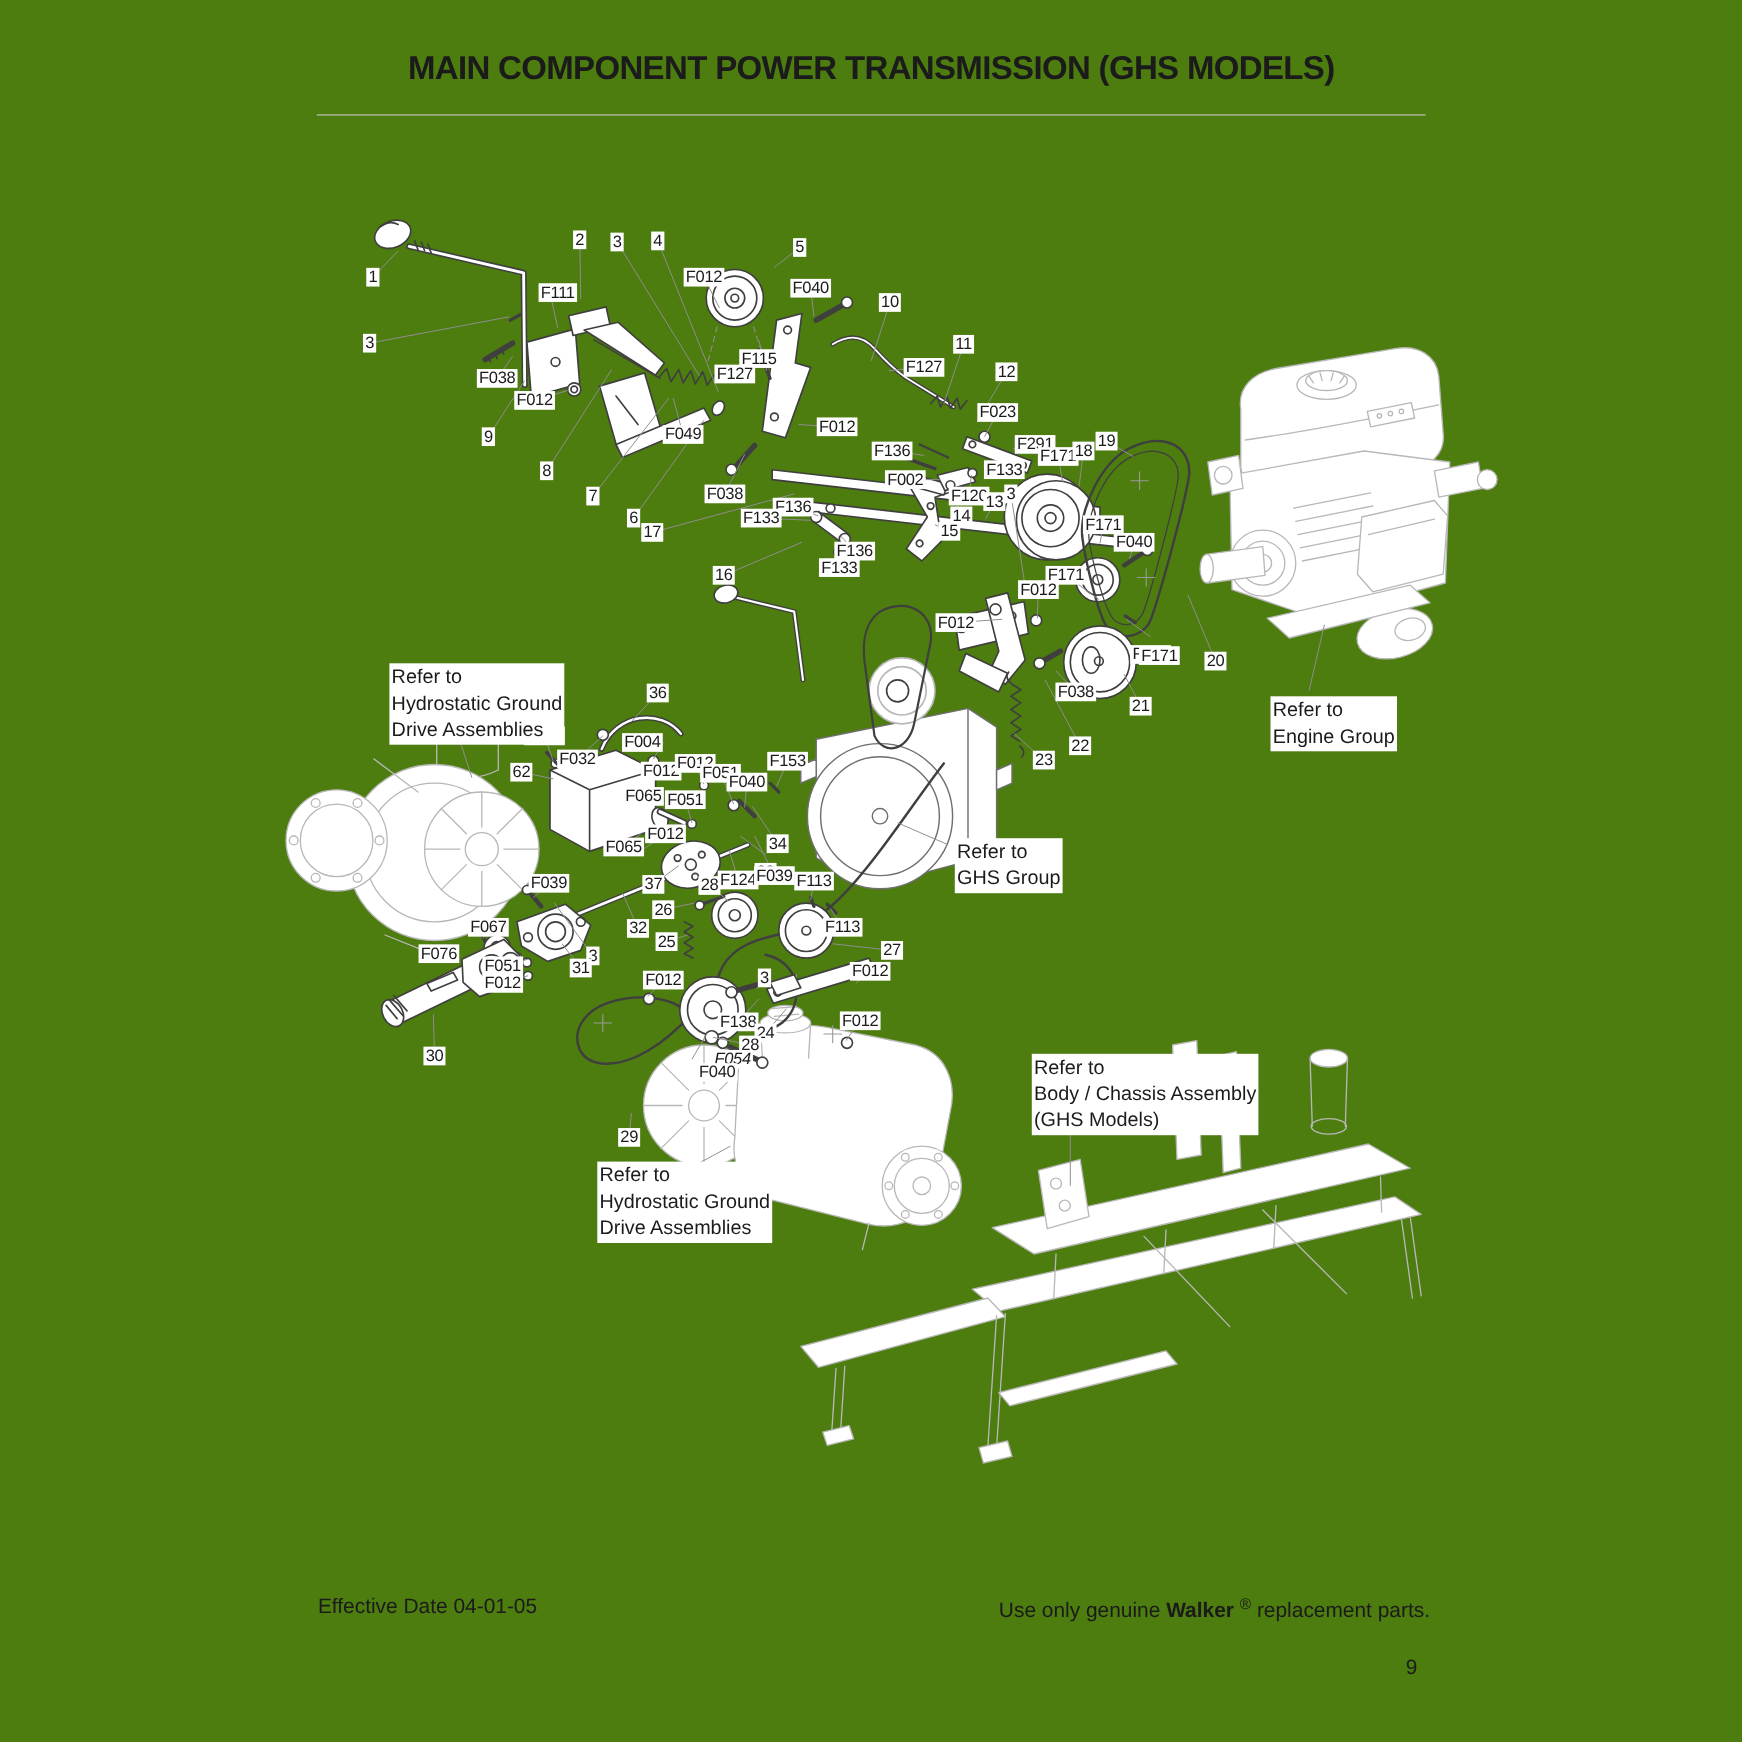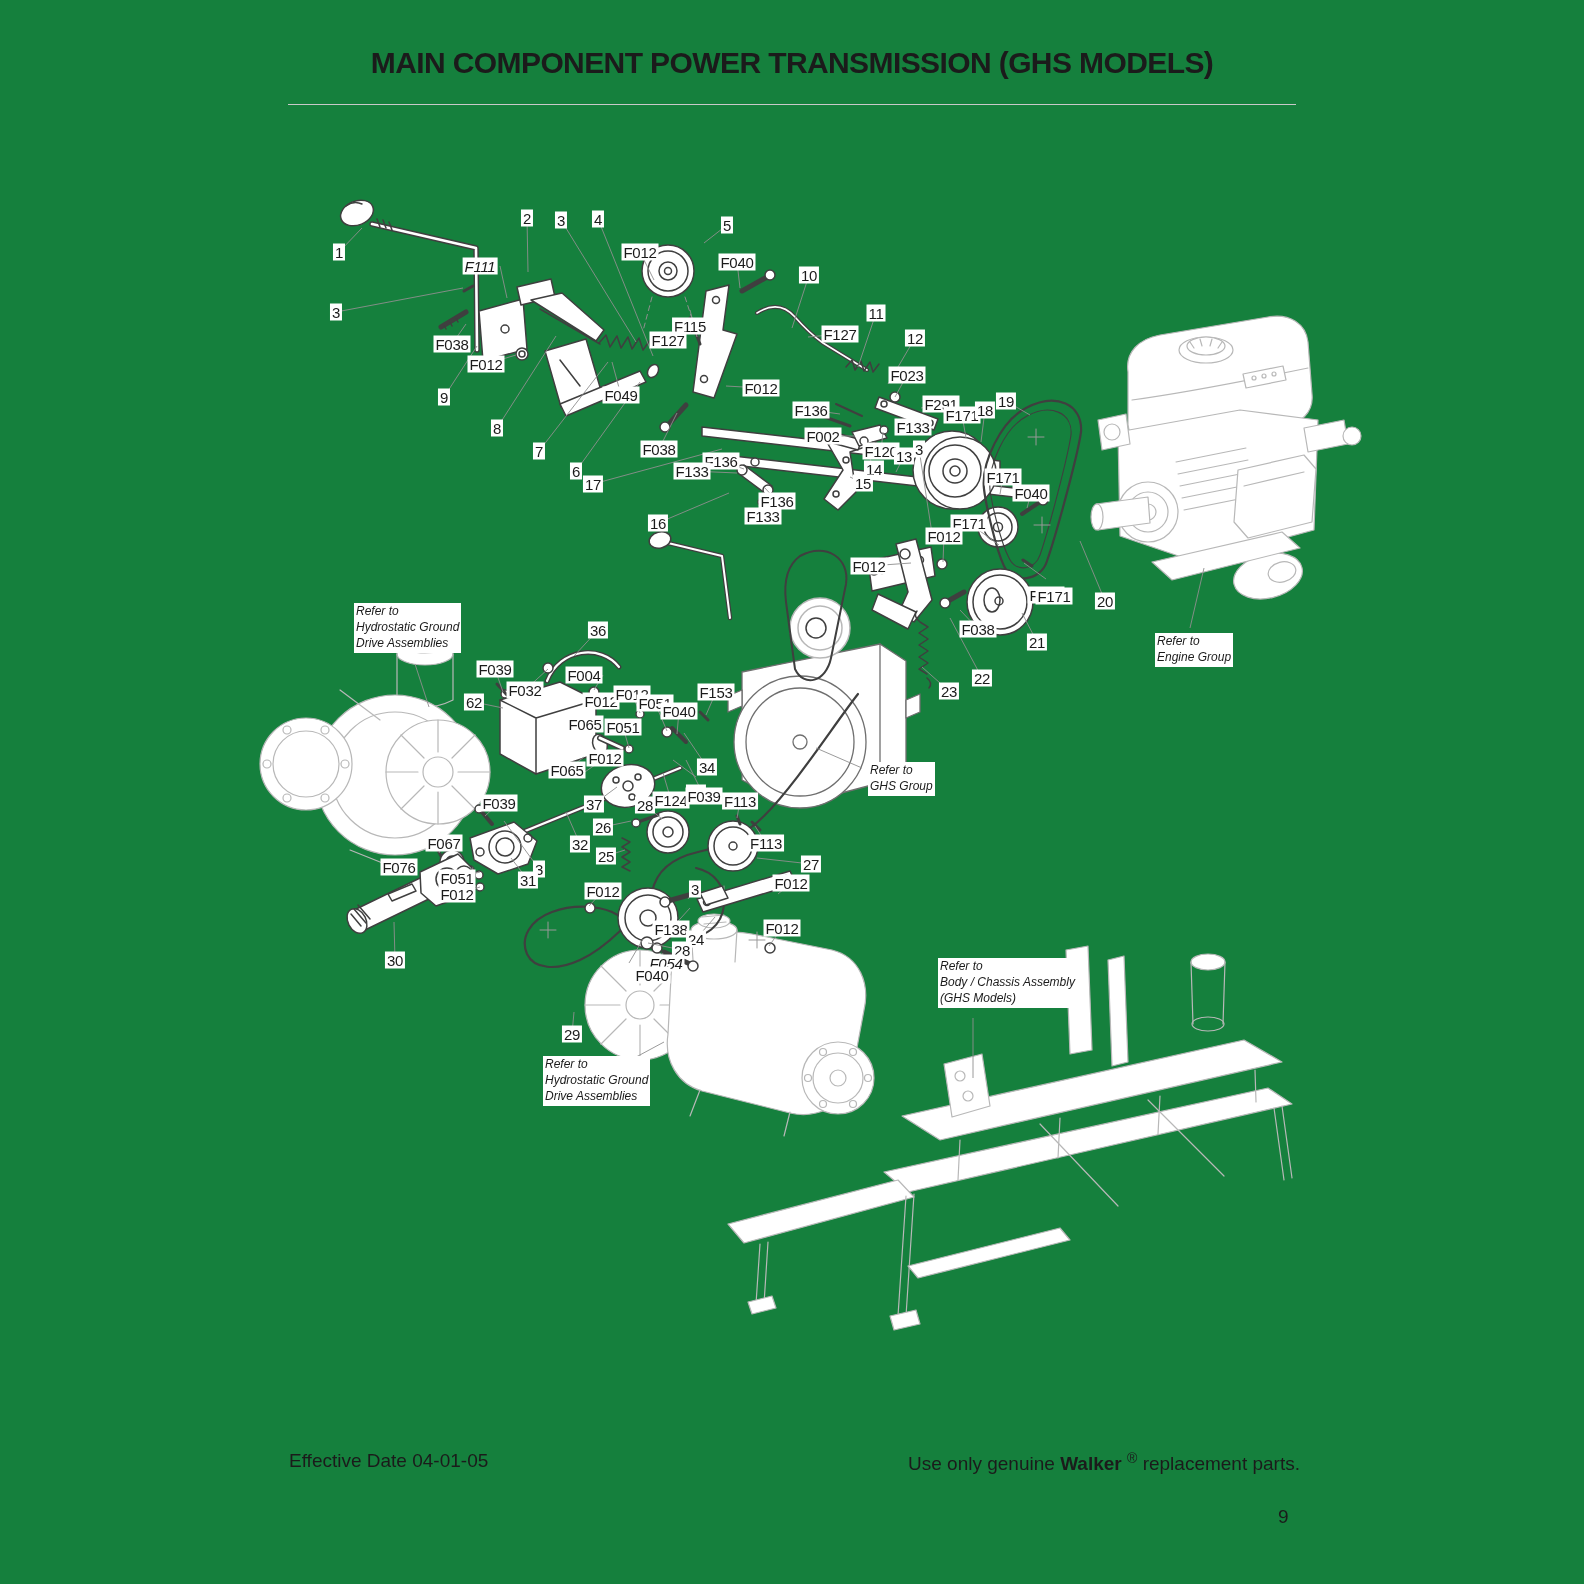--- a/index.html
+++ b/index.html
@@ -1,26 +1,26 @@
 <!DOCTYPE html>
 <html><head>
 <meta charset="utf-8">
 <style>
   html,body{margin:0;padding:0;background:#fff;}
-  .page{position:relative;width:1584px;height:1584px;background:#15803d;overflow:hidden;
+  .page{position:relative;width:1584px;height:1584px;background:#4d7c0f;overflow:hidden;
         font-family:"Liberation Sans",sans-serif;color:#1b1b1b;}
   .title{position:absolute;left:0;top:46px;width:100%;text-align:center;
          font-size:30px;font-weight:bold;letter-spacing:-0.6px;}
   .title-rule{position:absolute;left:288px;top:104px;width:1008px;height:1px;background:#c9c9c9;}
   #art-svg,#leader-svg{position:absolute;left:0;top:0;pointer-events:none;}
   #leader-svg line{stroke:#8f8f8f;stroke-width:0.9;}
   .callout{position:absolute;transform:translate(-50%,-50%);font-size:15px;line-height:1;
            color:#1b1b1b;background:#fff;padding:1px 2px;white-space:nowrap;letter-spacing:-0.3px;}
-  .note{position:absolute;font-size:12px;line-height:1.33;color:#1b1b1b;background:#fff;
-        padding:1px 2px;white-space:nowrap;font-style:italic;}
+  .note{position:absolute;font-size:18px;line-height:1.33;color:#1b1b1b;background:#fff;
+        padding:1px 2px;white-space:nowrap;}
   .footer-left{position:absolute;left:289px;top:1450px;font-size:19px;}
   .footer-right{position:absolute;right:284px;top:1450px;font-size:19px;}
   .footer-right b{font-weight:bold;}
   .footer-right sup{font-size:14px;}
   .page-number{position:absolute;left:1278px;top:1506px;font-size:19px;}
 </style>
 </head>
 <body>
 
 <div class="page">
@@ -452,21 +452,21 @@
       <line x1="862" y1="768" x2="816" y2="748"></line>
       <line x1="973" y1="1018" x2="973" y2="1078"></line>
       <line x1="612" y1="1070" x2="664" y2="1042"></line>
     </svg>
 
   <div id="callout-layer" style="position:absolute;left:0;top:0;width:100%;height:100%;">
       <div class="callout" style="left: 339px; top: 252px;">1</div>
       <div class="callout" style="left: 336px; top: 312px;">3</div>
       <div class="callout" style="left: 452px; top: 344px;">F038</div>
       <div class="callout" style="left: 444px; top: 397px;">9</div>
-      <div class="callout" style="left: 480px; top: 266px; font-style: italic;">F111</div>
+      <div class="callout" style="left: 507px; top: 266px;">F111</div>
       <div class="callout" style="left: 486px; top: 364px;">F012</div>
       <div class="callout" style="left: 527px; top: 218px;">2</div>
       <div class="callout" style="left: 561px; top: 220px;">3</div>
       <div class="callout" style="left: 598px; top: 219px;">4</div>
       <div class="callout" style="left: 640px; top: 252px;">F012</div>
       <div class="callout" style="left: 727px; top: 225px;">5</div>
       <div class="callout" style="left: 737px; top: 262px;">F040</div>
       <div class="callout" style="left: 690px; top: 326px;">F115</div>
       <div class="callout" style="left: 668px; top: 340px;">F127</div>
       <div class="callout" style="left: 621px; top: 395px;">F049</div>

